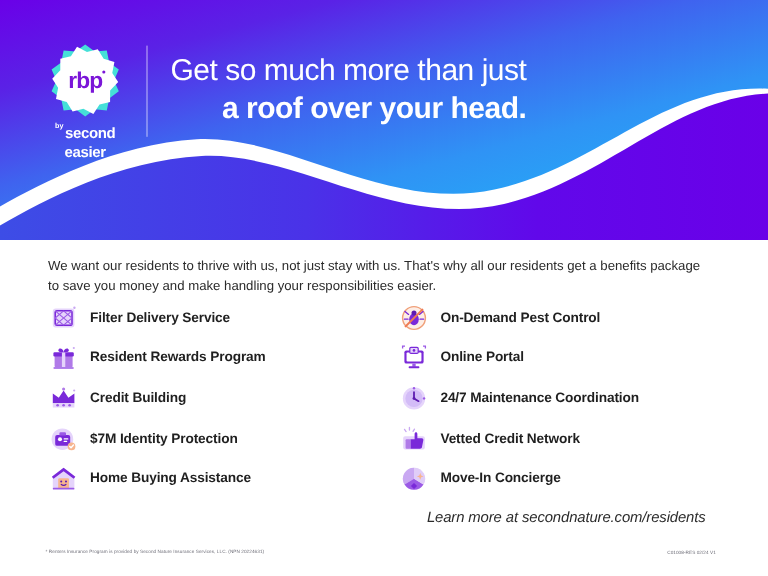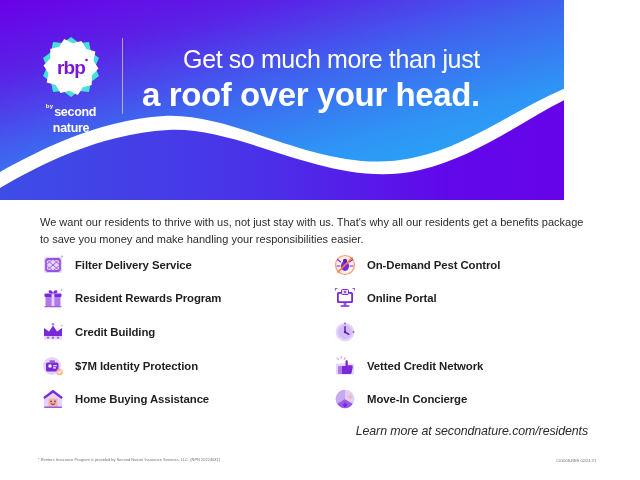--- a/index.html
+++ b/index.html
@@ -18,21 +18,21 @@
     height: 480px;
     overflow: hidden;
     background: #ffffff;
   }
 
   
   .hero {
     position: absolute;
     top: 0;
     left: 0;
-    width: 564px;
+    width: 640px;
     height: 200px;
     overflow: hidden;
   }
   .hero-svg {
     position: absolute;
     top: 0;
     left: 0;
     display: block;
   }
 
@@ -99,21 +99,21 @@
     line-height: 1.22;
     letter-spacing: -0.4px;
     text-align: right;
   }
   .headline .l1 {
     font-size: 25px;
     font-weight: 400;
     display: block;
   }
   .headline .l2 {
-    font-size: 33px;
+    font-size: 25px;
     font-weight: bold;
     display: block;
   }
 
   
   .intro {
     position: absolute;
     left: 40px;
     top: 203px;
     width: 552px;
@@ -244,21 +244,21 @@
                        L38.5 8.5 L47.8 7.6 L49.6 16.8 L57 22 L53.4 31 L57 40 L49.6 45.2 L47.8 54.4 L38.5 53.5 L31 59
                        L23.5 53.5 L14.2 54.4 L12.4 45.2 L5 40 L8.6 31 L5 22 L12.4 16.8 L14.2 7.6 L23.5 8.5 Z" fill="#ffffff"></path>
             </g>
 
             <text x="31" y="37.5" text-anchor="middle" font-family="Liberation Sans, sans-serif" font-size="19" font-weight="bold" fill="#7b16d8" letter-spacing="-0.8">rbp</text>
             <circle cx="46.5" cy="24" r="1.3" fill="#7b16d8"></circle>
           </svg>
         </div>
         <div class="logo-sub">
           <span class="by">by</span><span class="nm">second</span><br>
-          <span class="nm">nature</span>
+          <span class="nm">easier</span>
         </div>
       </div>
 
       <div class="logo-divider"></div>
 
       <div class="headline">
         <span class="l1">Get so much more than just</span>
         <span class="l2">a roof over your head.</span>
       </div>
 
@@ -343,20 +343,21 @@
       <span class="b-icon">
         <svg width="24" height="24" viewBox="0 0 24 24">
           <circle cx="12" cy="12" r="9.3" fill="#e5d4fb"></circle>
           <circle cx="12" cy="12" r="7.2" fill="#d3bcf7"></circle>
           <path d="M12 12 L12 6.8 M12 12 L15.8 14.3" stroke="#5d1bb0" stroke-width="1.5" stroke-linecap="round" fill="none"></path>
           <circle cx="12" cy="12" r="1.2" fill="#5d1bb0"></circle>
           <circle cx="12" cy="3.6" r="1" fill="#9b5ae6"></circle>
           <circle cx="20.4" cy="12" r="1" fill="#9b5ae6"></circle>
         </svg>
       </span>
+      <span class="b-label">24/7 Maintenance Coordination</span>
     </div>
 
     <div class="benefit">
       <span class="b-icon">
         <svg width="24" height="24" viewBox="0 0 24 24">
           <circle cx="11" cy="12" r="9" fill="#e5d4fb"></circle>
           <rect x="5" y="8.5" width="12.5" height="9" rx="1.6" fill="#7a29d9"></rect>
           <rect x="8.5" y="6.2" width="5.5" height="2.8" rx="1" fill="#9b5ae6"></rect>
           <circle cx="9" cy="12" r="1.7" fill="#ffffff"></circle>
           <rect x="12" y="11.2" width="4" height="1.1" rx="0.5" fill="#ffffff"></rect>

